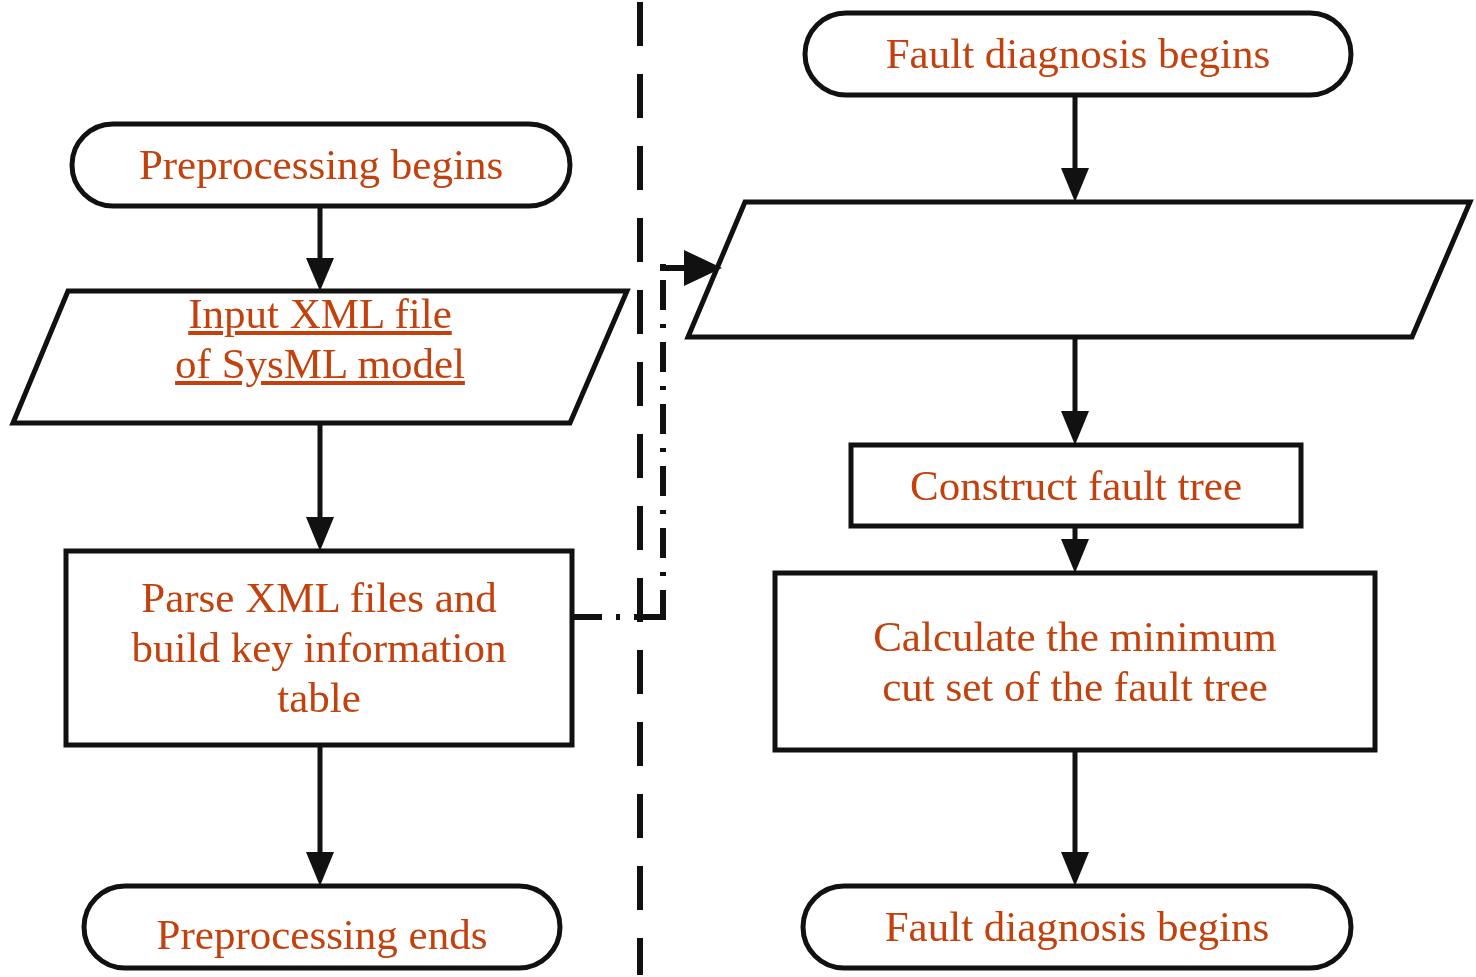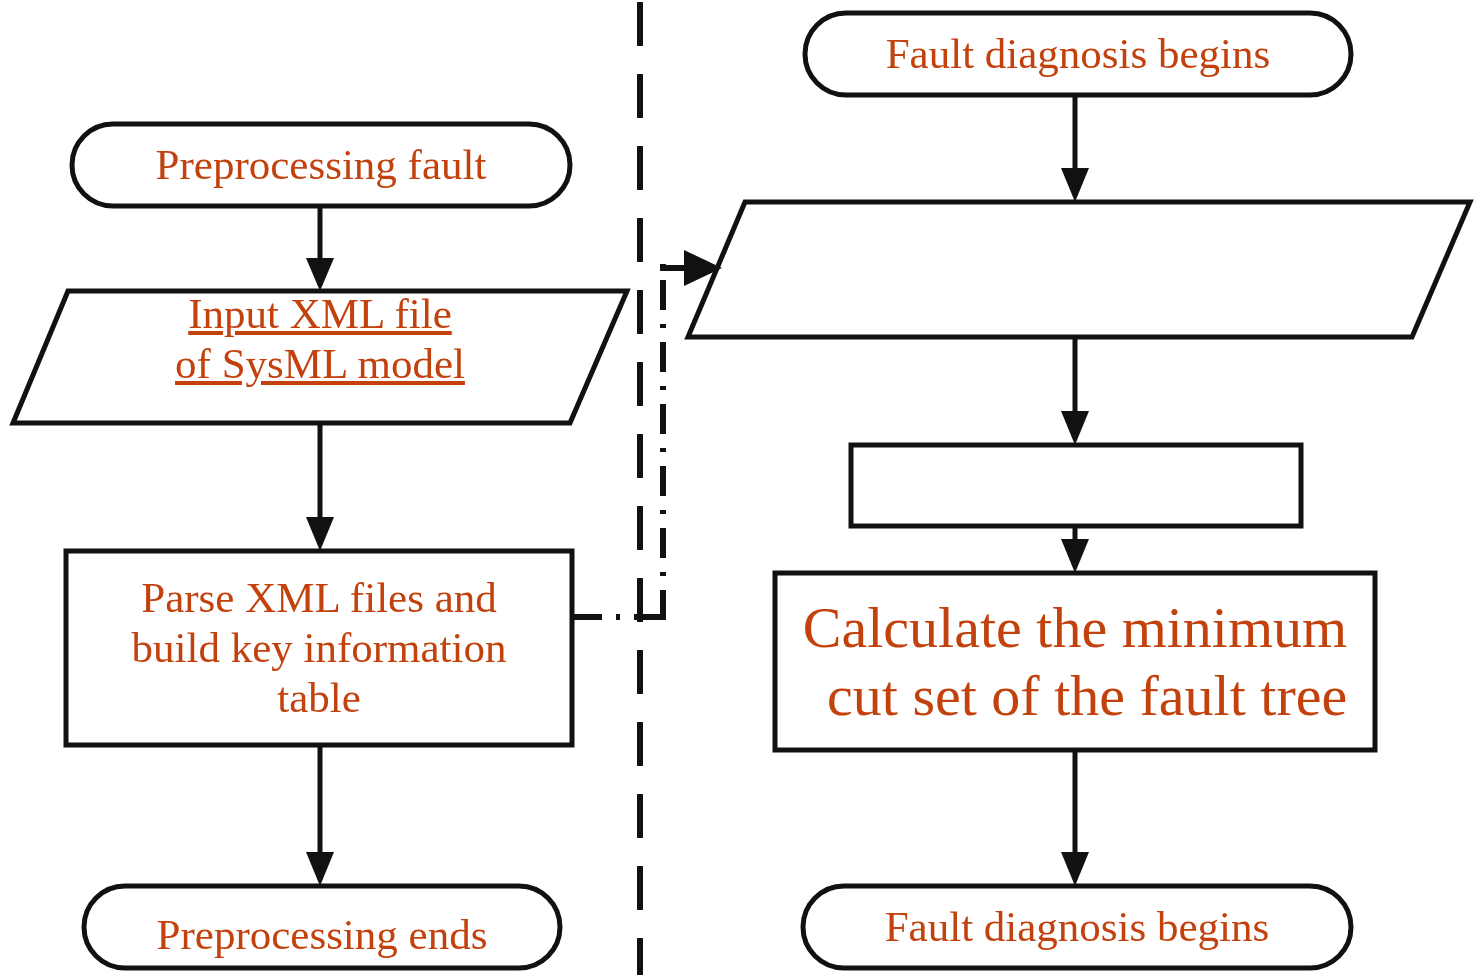--- a/index.html
+++ b/index.html
@@ -132,33 +132,34 @@
       <line x1="572" y1="617" x2="668" y2="617" class="dashdot"></line>
 
       <line x1="663" y1="620" x2="663" y2="264" class="dashdot"></line>
 
       <line x1="660" y1="268" x2="690" y2="268" class="dashdot"></line>
       <polygon points="684,250 722,268 684,286" class="arrowhead"></polygon>
     </g>
 
   </svg>
 
-  <div class="node-label" style="left:72px; top:124px; width:498px; height:82px; font-size:43px;">Preprocessing fault</div>
+  <div class="node-label" style="left:72px; top:124px; width:498px; height:82px; font-size:43px;">Preprocessing begins</div>
 
   <div class="node-label" style="left:40px; top:293px; width:560px; height:91px; font-size:43px;text-decoration:underline;">Input XML file
 of SysML model</div>
 
   <div class="node-label" style="left:66px; top:551px; width:506px; height:194px; font-size:43px;">Parse XML files and
 build key information
 table</div>
 
   <div class="node-label" style="left:84px; top:894px; width:476px; height:82px; font-size:43px;text-align:right;">Preprocessing ends</div>
 
   <div class="node-label" style="left:805px; top:13px; width:546px; height:82px; font-size:43px;">Fault diagnosis begins</div>
 
 
+  <div class="node-label" style="left:851px; top:445px; width:450px; height:81px; font-size:43px;">Construct fault tree</div>
 
-  <div class="node-label" style="left:775px; top:573px; width:600px; height:177px; font-size:58px;text-align:right;">Calculate the minimum
+  <div class="node-label" style="left:775px; top:573px; width:600px; height:177px; font-size:43px;">Calculate the minimum
 cut set of the fault tree</div>
 
   <div class="node-label" style="left:803px; top:886px; width:548px; height:82px; font-size:43px;">Fault diagnosis begins</div>
 
 </div>
 
 </body></html>

